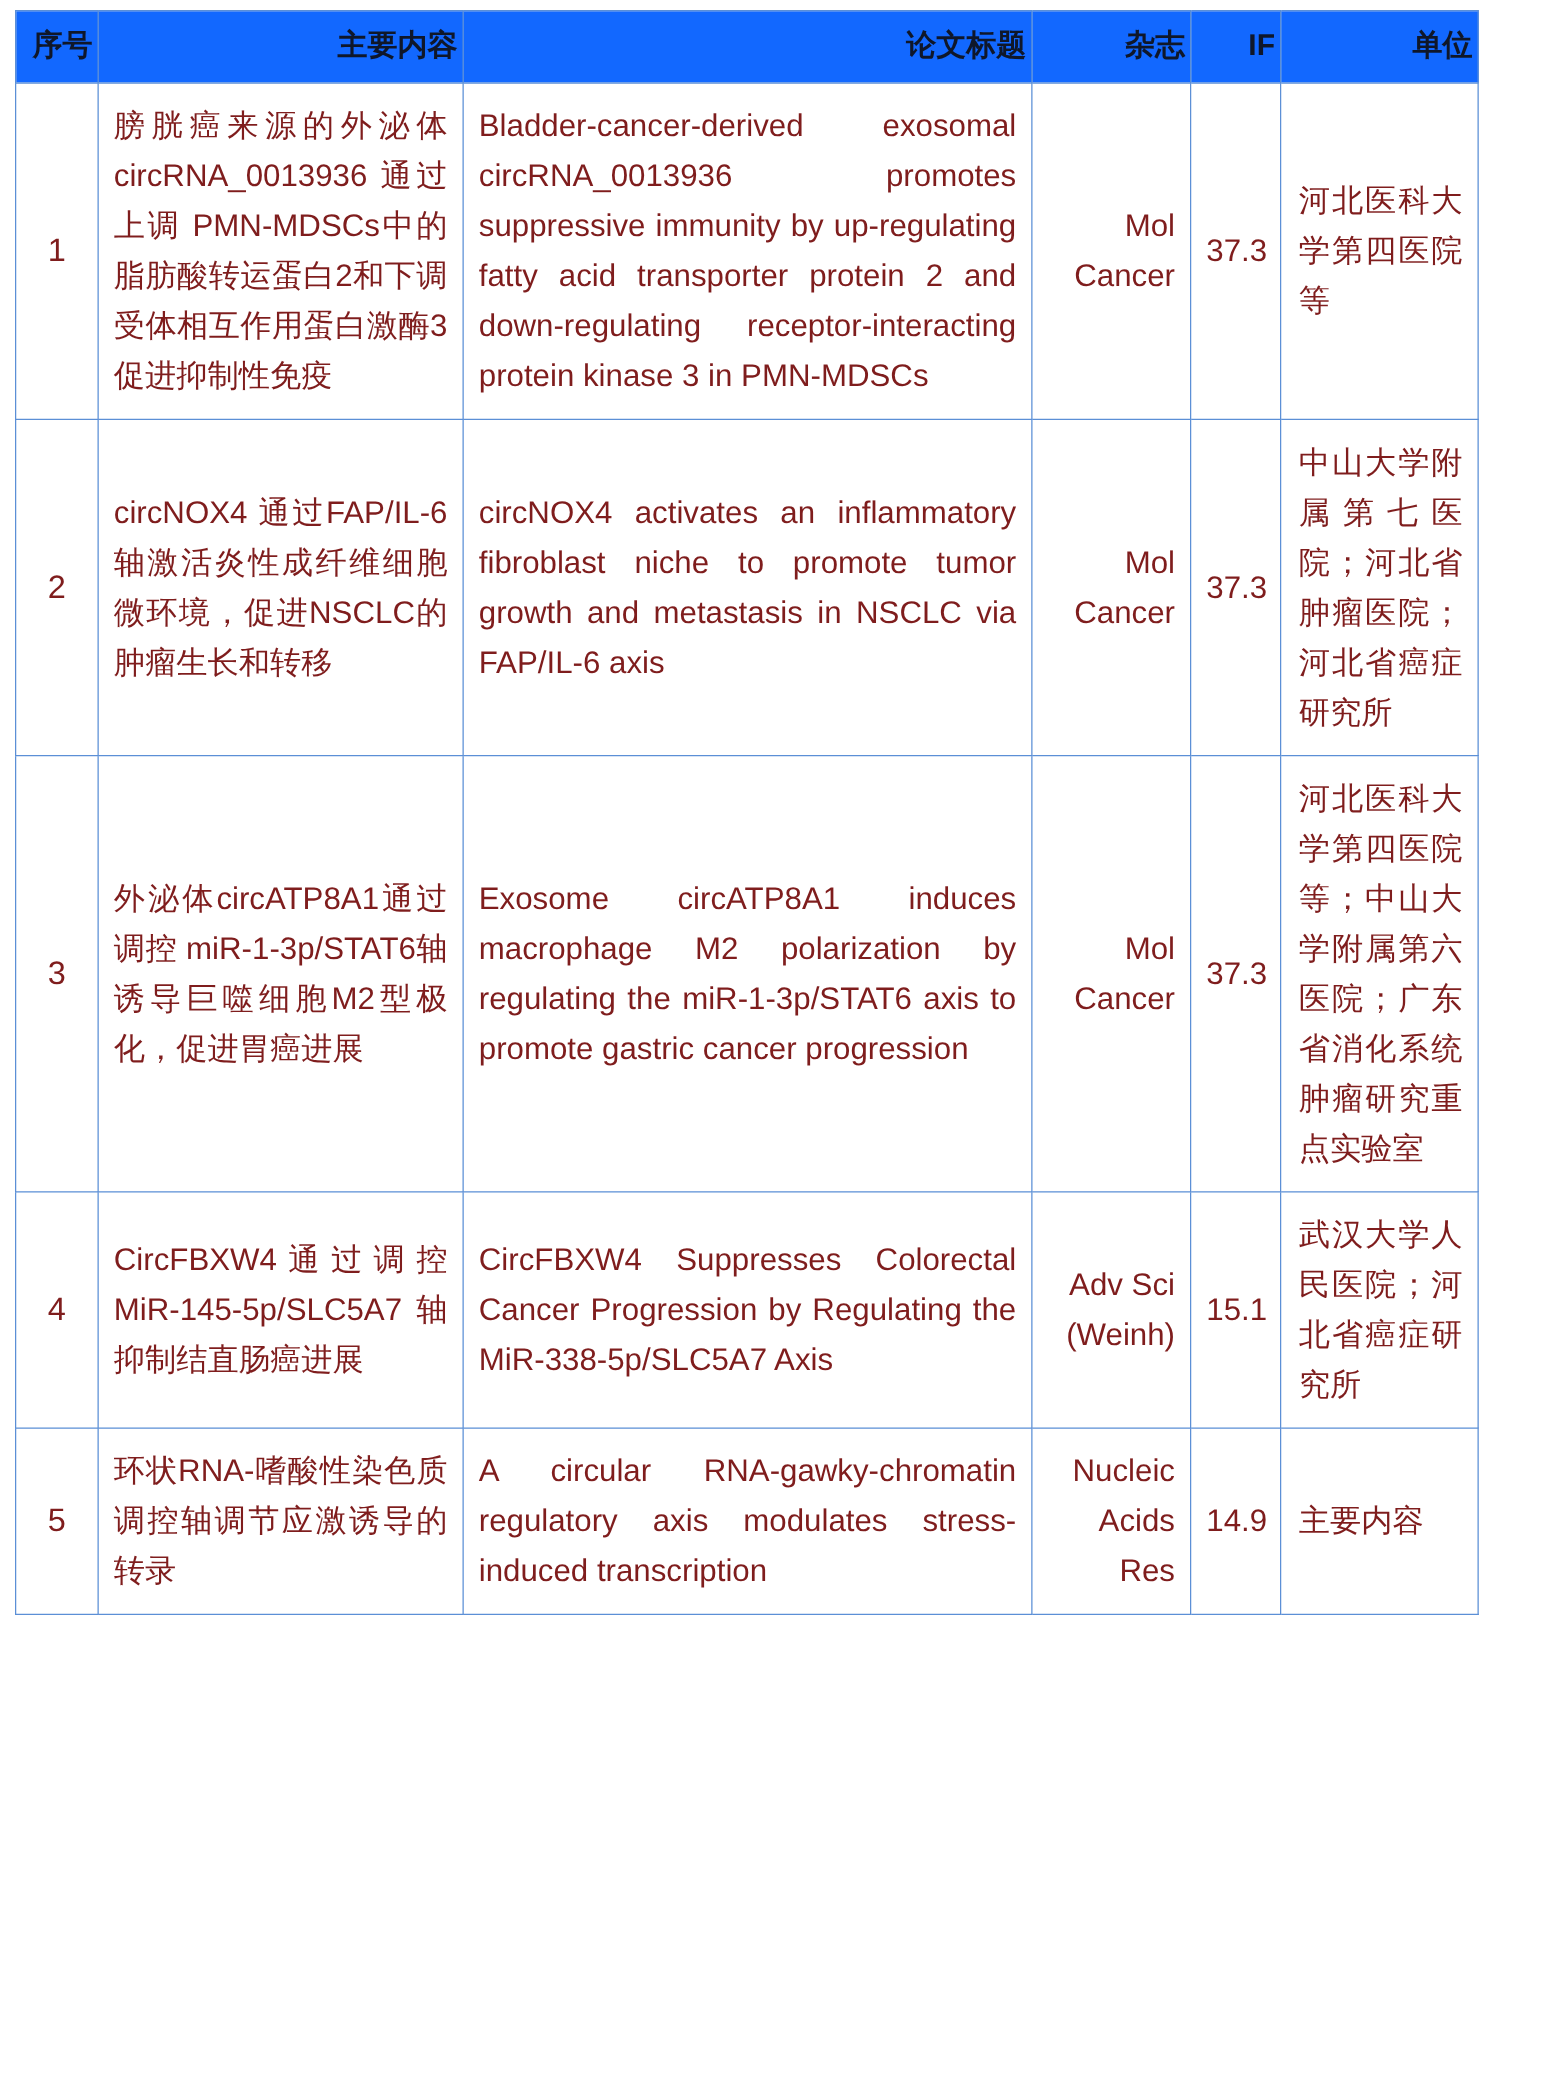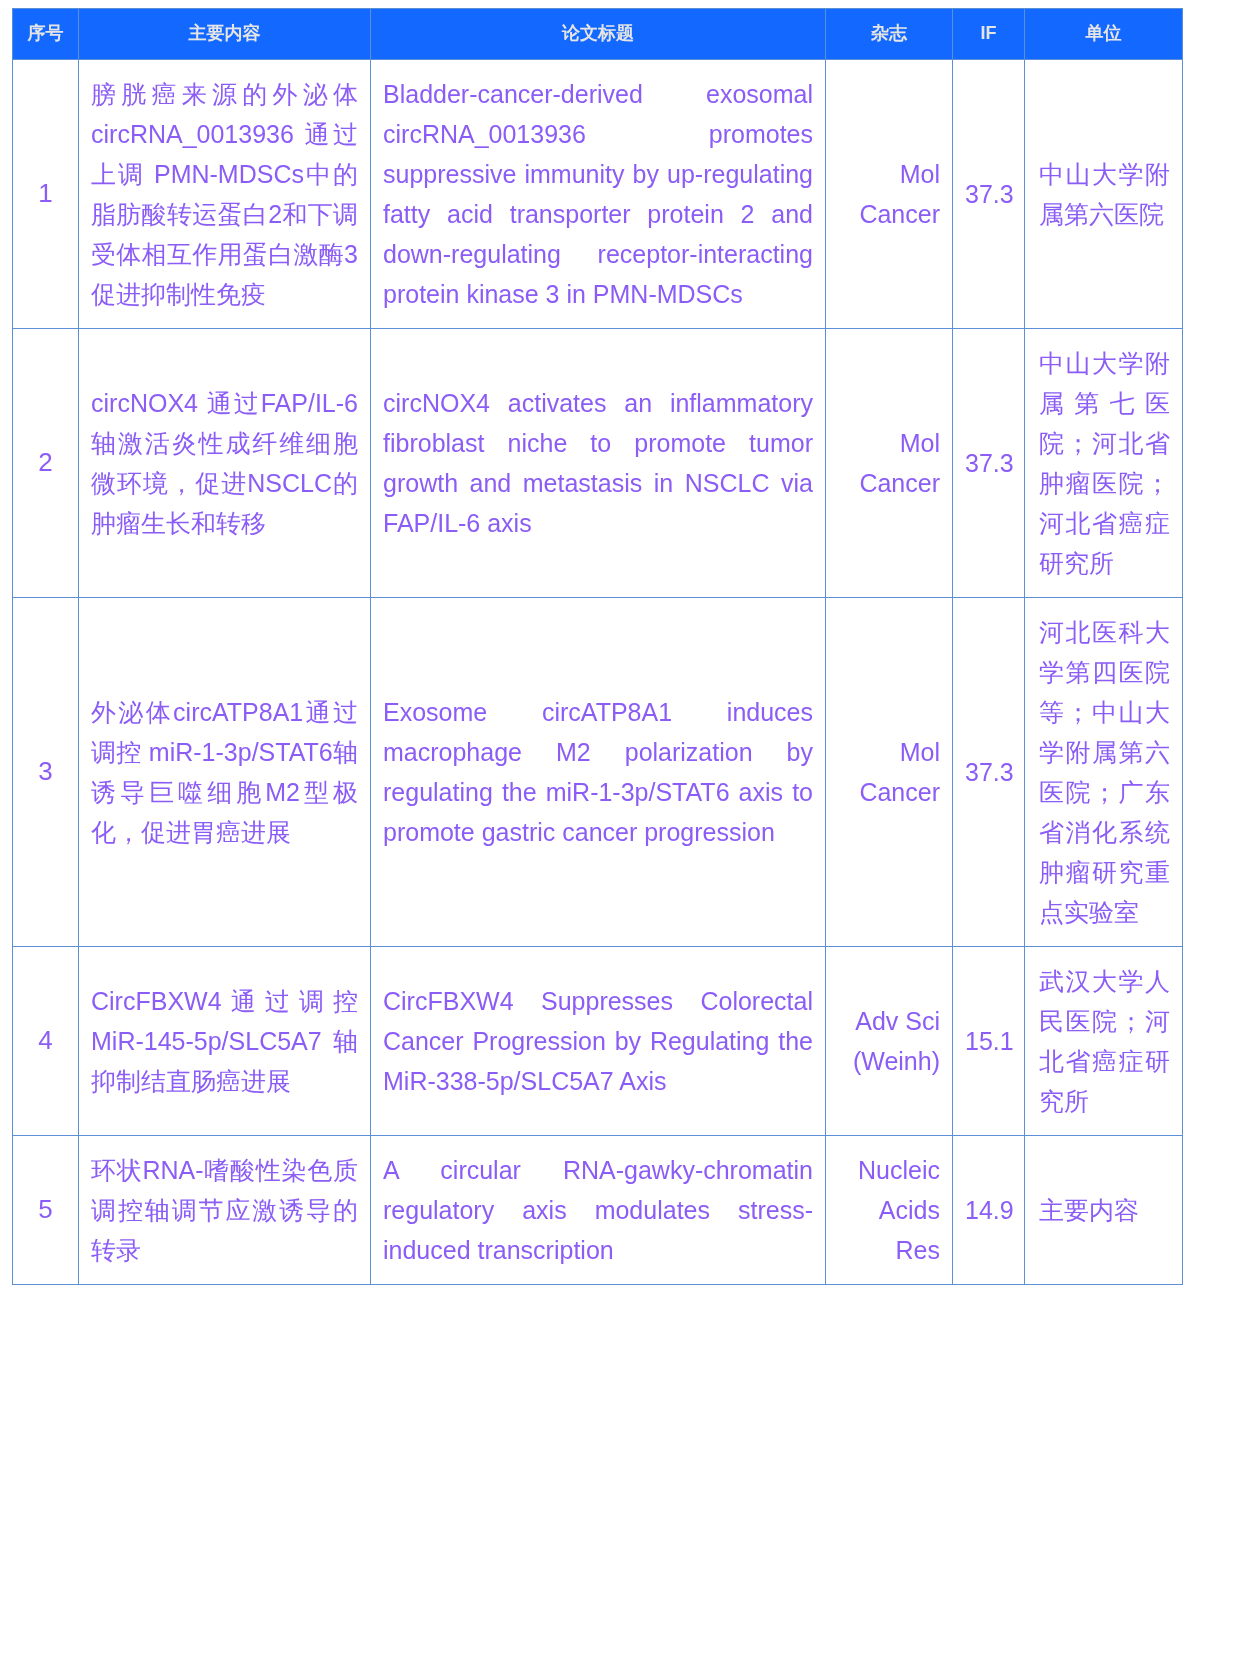--- a/index.html
+++ b/index.html
@@ -24,33 +24,33 @@
     table-layout: fixed;
   }
   table.paper-table th,
   table.paper-table td {
     border: 1px solid #5b8fd6;
     vertical-align: middle;
     box-sizing: border-box;
   }
   thead th {
     background: #1268ff;
-    color: #e5e5e5;
-    font-size: 18px;
+    color: #0f172a;
+    font-size: 24px;
     font-weight: bold;
-    text-align: center;
+    text-align: right;
     padding: 14px 4px;
     border-color: #1268ff;
     line-height: 1.2;
   }
   tbody td {
     font-size: 25px;
     line-height: 1.6;
     padding: 14px 12px;
-    color: #8b5cf6;
+    color: #7f1d1d;
   }
   td.col-index {
     text-align: center;
     font-size: 26px;
     padding: 10px 2px;
   }
   td.col-content {
     text-align: justify;
     text-align-last: left;
     text-justify: inter-character;
@@ -104,21 +104,21 @@
         <th>单位</th>
       </tr>
     </thead>
     <tbody>
       <tr>
         <td class="col-index">1</td>
         <td class="col-content">膀胱癌来源的外泌体circRNA_0013936 通过上调 PMN-MDSCs中的脂肪酸转运蛋白2和下调受体相互作用蛋白激酶3促进抑制性免疫</td>
         <td class="col-title">Bladder-cancer-derived exosomal circRNA_0013936 promotes suppressive immunity by up-regulating fatty acid transporter protein 2 and down-regulating receptor-interacting protein kinase 3 in PMN-MDSCs</td>
         <td class="col-journal">Mol Cancer</td>
         <td class="col-if">37.3</td>
-        <td class="col-unit">中山大学附属第六医院</td>
+        <td class="col-unit">河北医科大学第四医院等</td>
       </tr>
       <tr>
         <td class="col-index">2</td>
         <td class="col-content">circNOX4 通过FAP/IL-6轴激活炎性成纤维细胞微环境，促进NSCLC的肿瘤生长和转移</td>
         <td class="col-title">circNOX4 activates an inflammatory fibroblast niche to promote tumor growth and metastasis in NSCLC via FAP/IL-6 axis</td>
         <td class="col-journal">Mol Cancer</td>
         <td class="col-if">37.3</td>
         <td class="col-unit">中山大学附属第七医院；河北省肿瘤医院；河北省癌症研究所</td>
       </tr>
       <tr>

